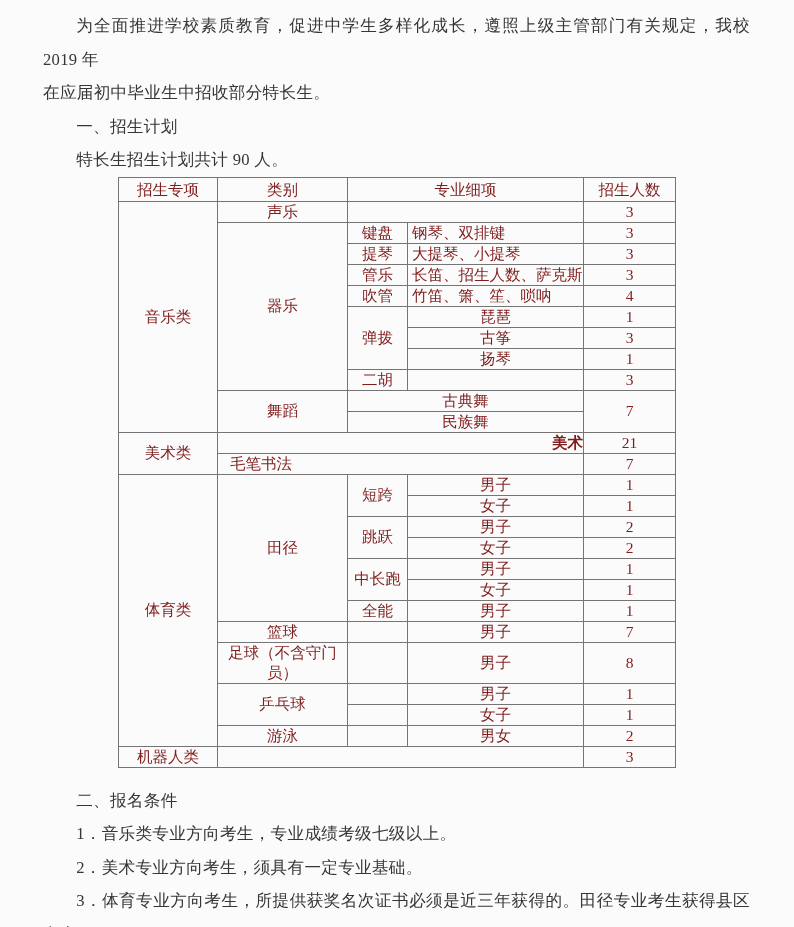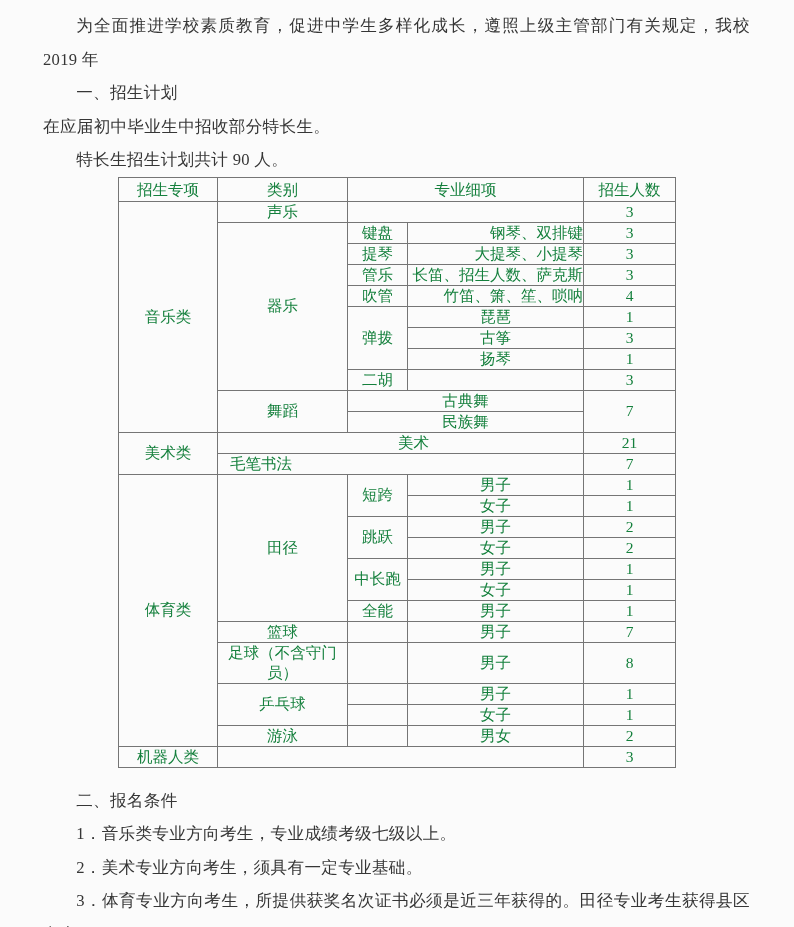--- a/index.html
+++ b/index.html
@@ -21,47 +21,47 @@
     letter-spacing:0.3px;
     white-space:normal;
   }
   .indent{text-indent:2em;}
   table.plan{
     border-collapse:collapse;
     table-layout:fixed;
     width:557px;
     margin:0 auto;
     font-size:15.5px;
-    color:#15803d;
+    color:#7f1d1d;
   }
   table.plan th,table.plan td{
     border:1px solid #757575;
     text-align:center;
     vertical-align:middle;
     height:20px;
     line-height:20px;
     padding:0;
     overflow:hidden;
   }
   table.plan th{font-weight:normal;height:23px;line-height:23px;}
-  table.plan td.al-l1{text-align:right;padding-left:4px;}
+  table.plan td.al-l1{text-align:left;padding-left:4px;}
   table.plan td.al-l2{text-align:left;padding-left:12px;margin-top:23px;}
-  table.plan td.al-l3{text-align:center;padding-left:26px;}
+  table.plan td.al-l3{text-align:right;padding-left:26px;font-weight:bold;}
   .col1{width:99px;} .col2{width:130px;} .col3a{width:60px;} .col3b{width:176px;} .col4{width:92px;}
   .section2-heading{margin-top:16px;}
 </style>
 </head>
 <body>
 
 <div class="page">
 
   <div class="text-block">
     <div class="line indent">为全面推进学校素质教育，促进中学生多样化成长，遵照上级主管部门有关规定，我校 2019 年</div>
+    <div class="line">在应届初中毕业生中招收部分特长生。</div>
     <div class="line indent">一、招生计划</div>
-    <div class="line">在应届初中毕业生中招收部分特长生。</div>
     <div class="line indent">特长生招生计划共计 90 人。</div>
   </div>
 
   <table class="plan">
     <colgroup>
       <col class="col1">
         <col class="col2">
         <col class="col3a">
         <col class="col3b">
         <col class="col4">

